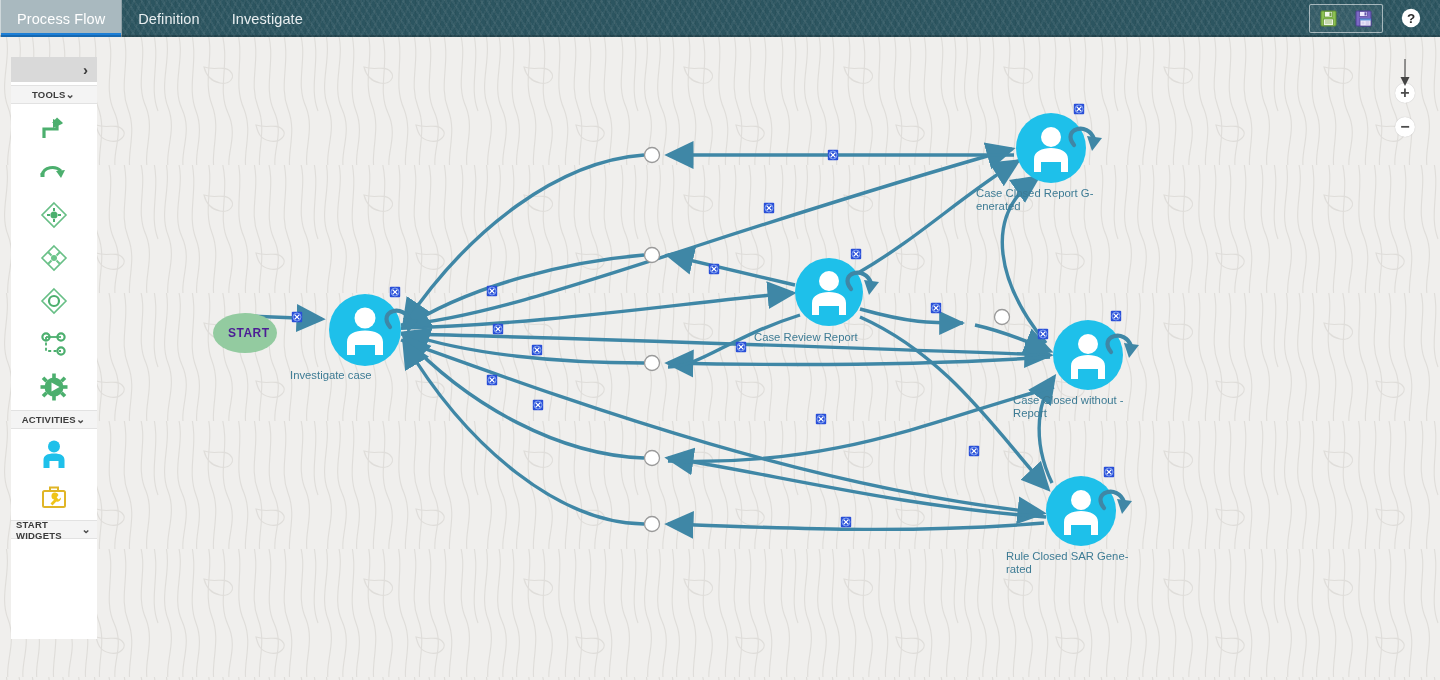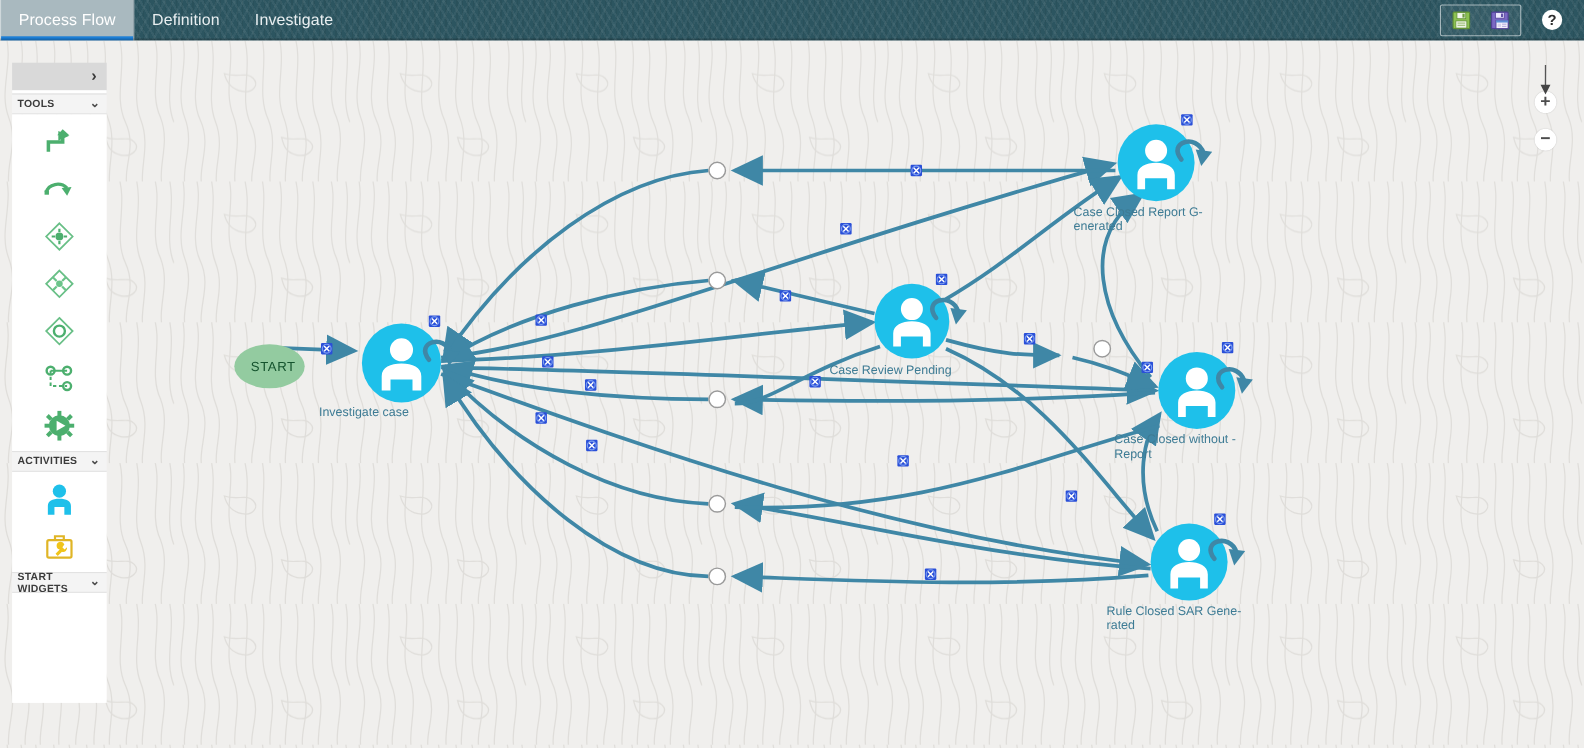--- a/index.html
+++ b/index.html
@@ -73,21 +73,21 @@
     font-size: 10px;
   }
   .pal-collapse {
     height: 28px; background: #d9d9d9;
     display: flex; align-items: center; justify-content: flex-end;
     padding-right: 9px; cursor: pointer;
     border-bottom: 3px solid #ffffff;
   }
   .pal-section-hdr {
     height: 19px; background: #f4f4f4;
-    display: flex; align-items: center; justify-content: space-between;
+    display: flex; align-items: center; justify-content: center;
     padding: 0 6px 0 5px;
     font-size: 9.5px; font-weight: bold; color: #3b3b3b; letter-spacing: .2px;
     cursor: pointer;
     border-top: 1px solid #e2e2e2; border-bottom: 1px solid #e2e2e2;
   }
   .pal-body {
     background: #ffffff;
     display: flex; flex-direction: column; align-items: center;
     padding: 10px 0 8px 0; gap: 13px;
   }
@@ -107,21 +107,21 @@
   }
   .zoom-btn span { color: #4c4c4c; font-size: 16px; font-weight: bold; line-height: 14px; }
 
   
   .node-label {
     position: absolute; 
     color: #3d7b94; font-size: 11.3px; line-height: 13px;
     width: 150px; pointer-events: none;
   }
   .start-label {
-    position: absolute; color: #14532d; font-size: 12px; font-weight: normal;
+    position: absolute; color: #4c1d95; font-size: 12px; font-weight: bold;
     letter-spacing: .5px;
   }
 </style>
 </head>
 <body>
 
 <div id="app">
 
   <div id="header">
     <div id="tabs">
@@ -430,21 +430,21 @@
         <use href="#xbadge" x="846" y="485"></use>
         <use href="#xbadge" x="936" y="271"></use>
         <use href="#xbadge" x="974" y="414"></use>
         <use href="#xbadge" x="1043" y="297"></use>
       </g>
     </svg>
 
     <div class="start-label" style="left:228px;top:289px">START</div>
 
     <div class="node-label" style="left:290px;top:332px">Investigate case</div>
-    <div class="node-label" style="left:754px;top:294px">Case Review Pending</div>
+    <div class="node-label" style="left:754px;top:294px">Case Review Report</div>
     <div class="node-label" style="left:976px;top:150px; white-space:pre-line">Case Closed Report G-
 enerated</div>
     <div class="node-label" style="left:1013px;top:357px; white-space:pre-line">Case Closed without -
 Report</div>
     <div class="node-label" style="left:1006px;top:513px; white-space:pre-line">Rule Closed SAR Gene-
 rated</div>
 
   </div>
 </div>
 

